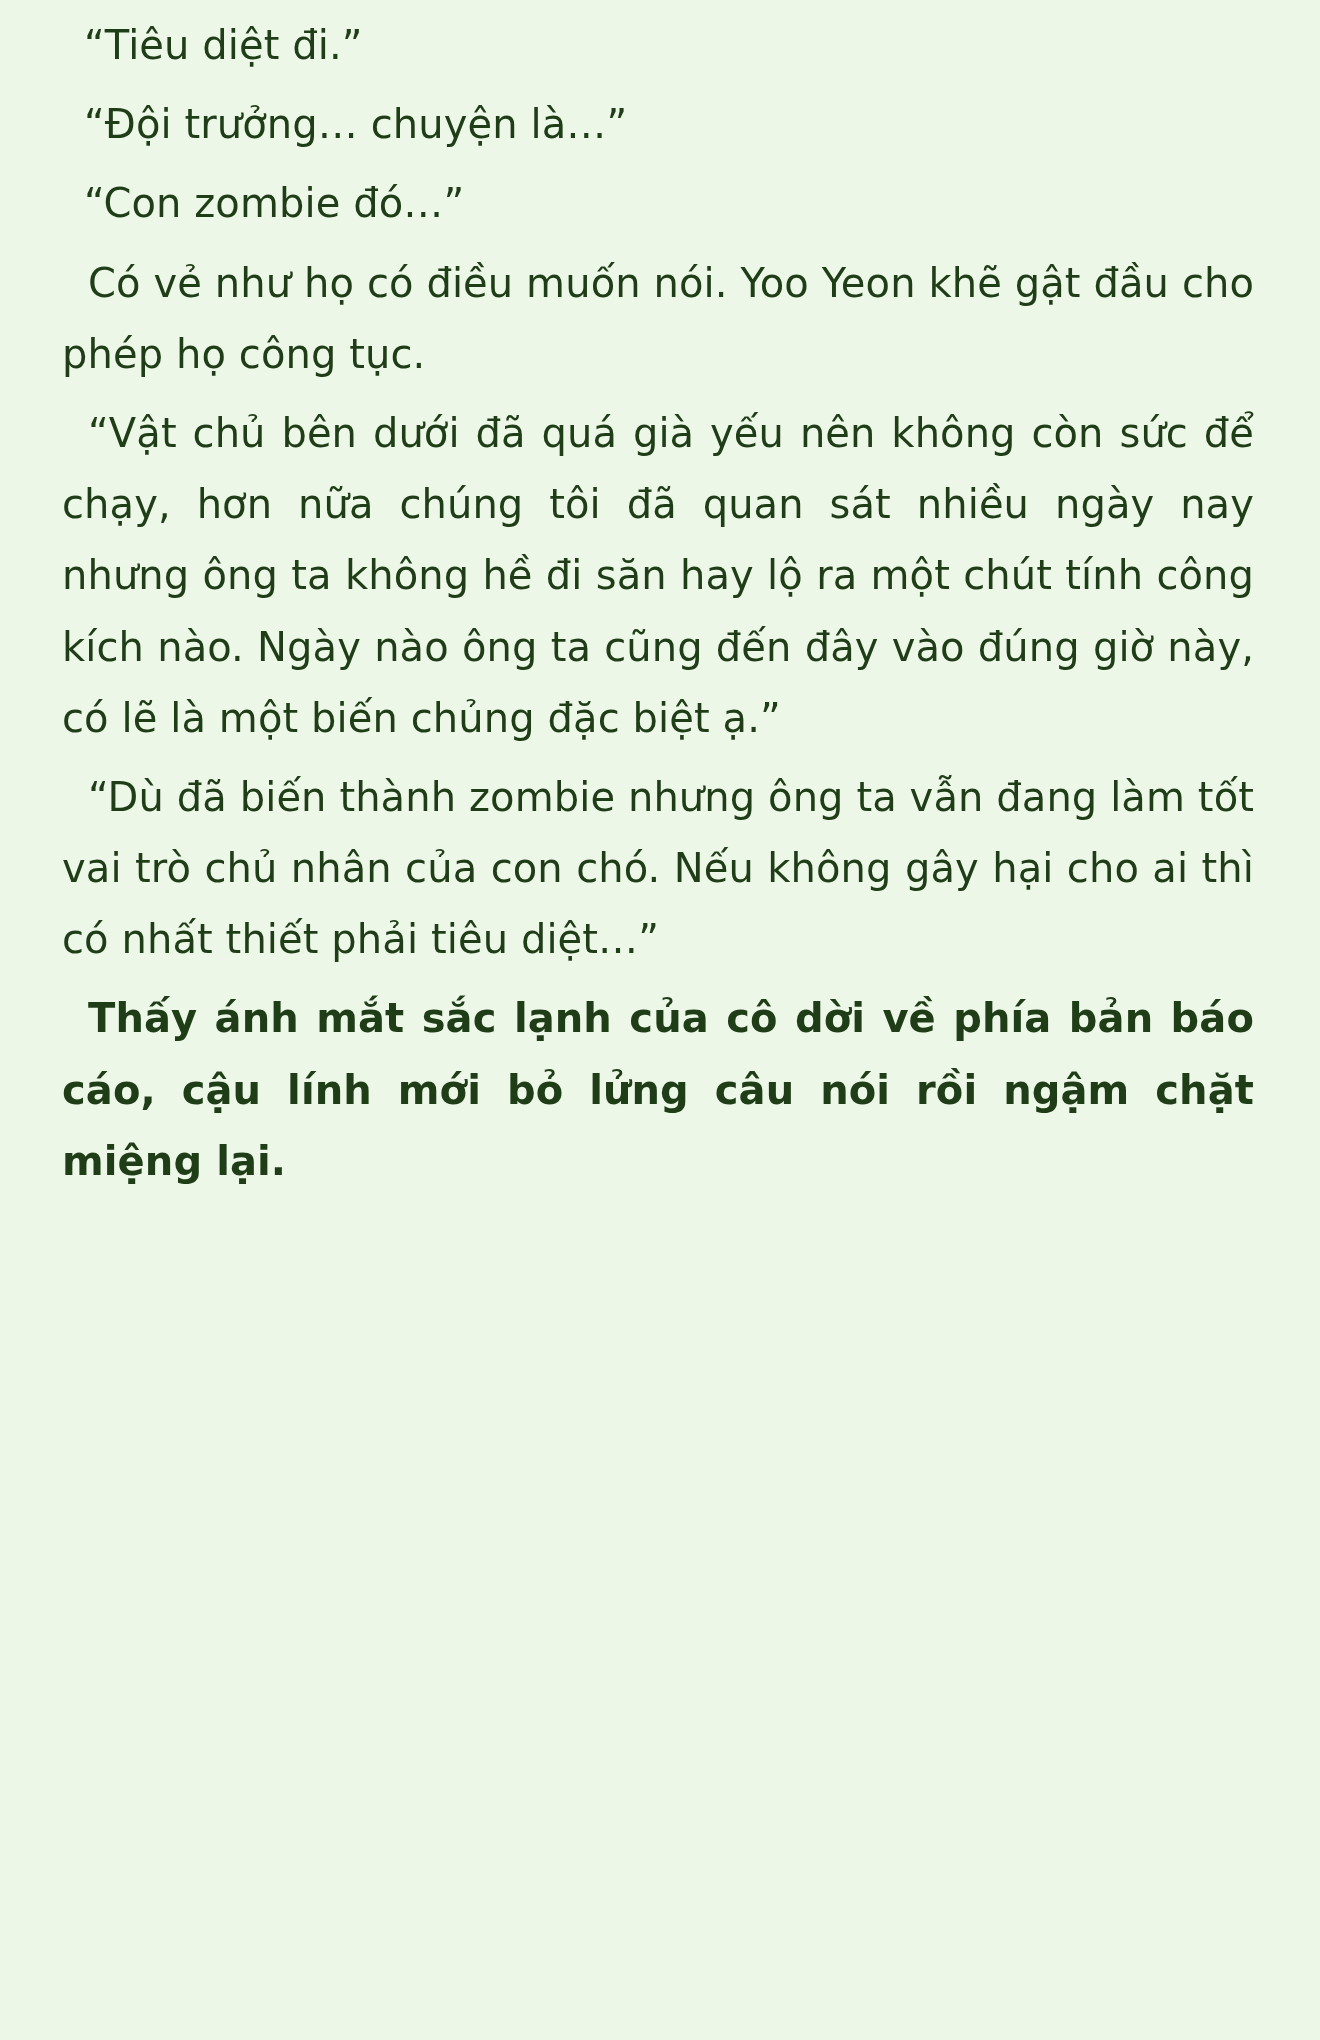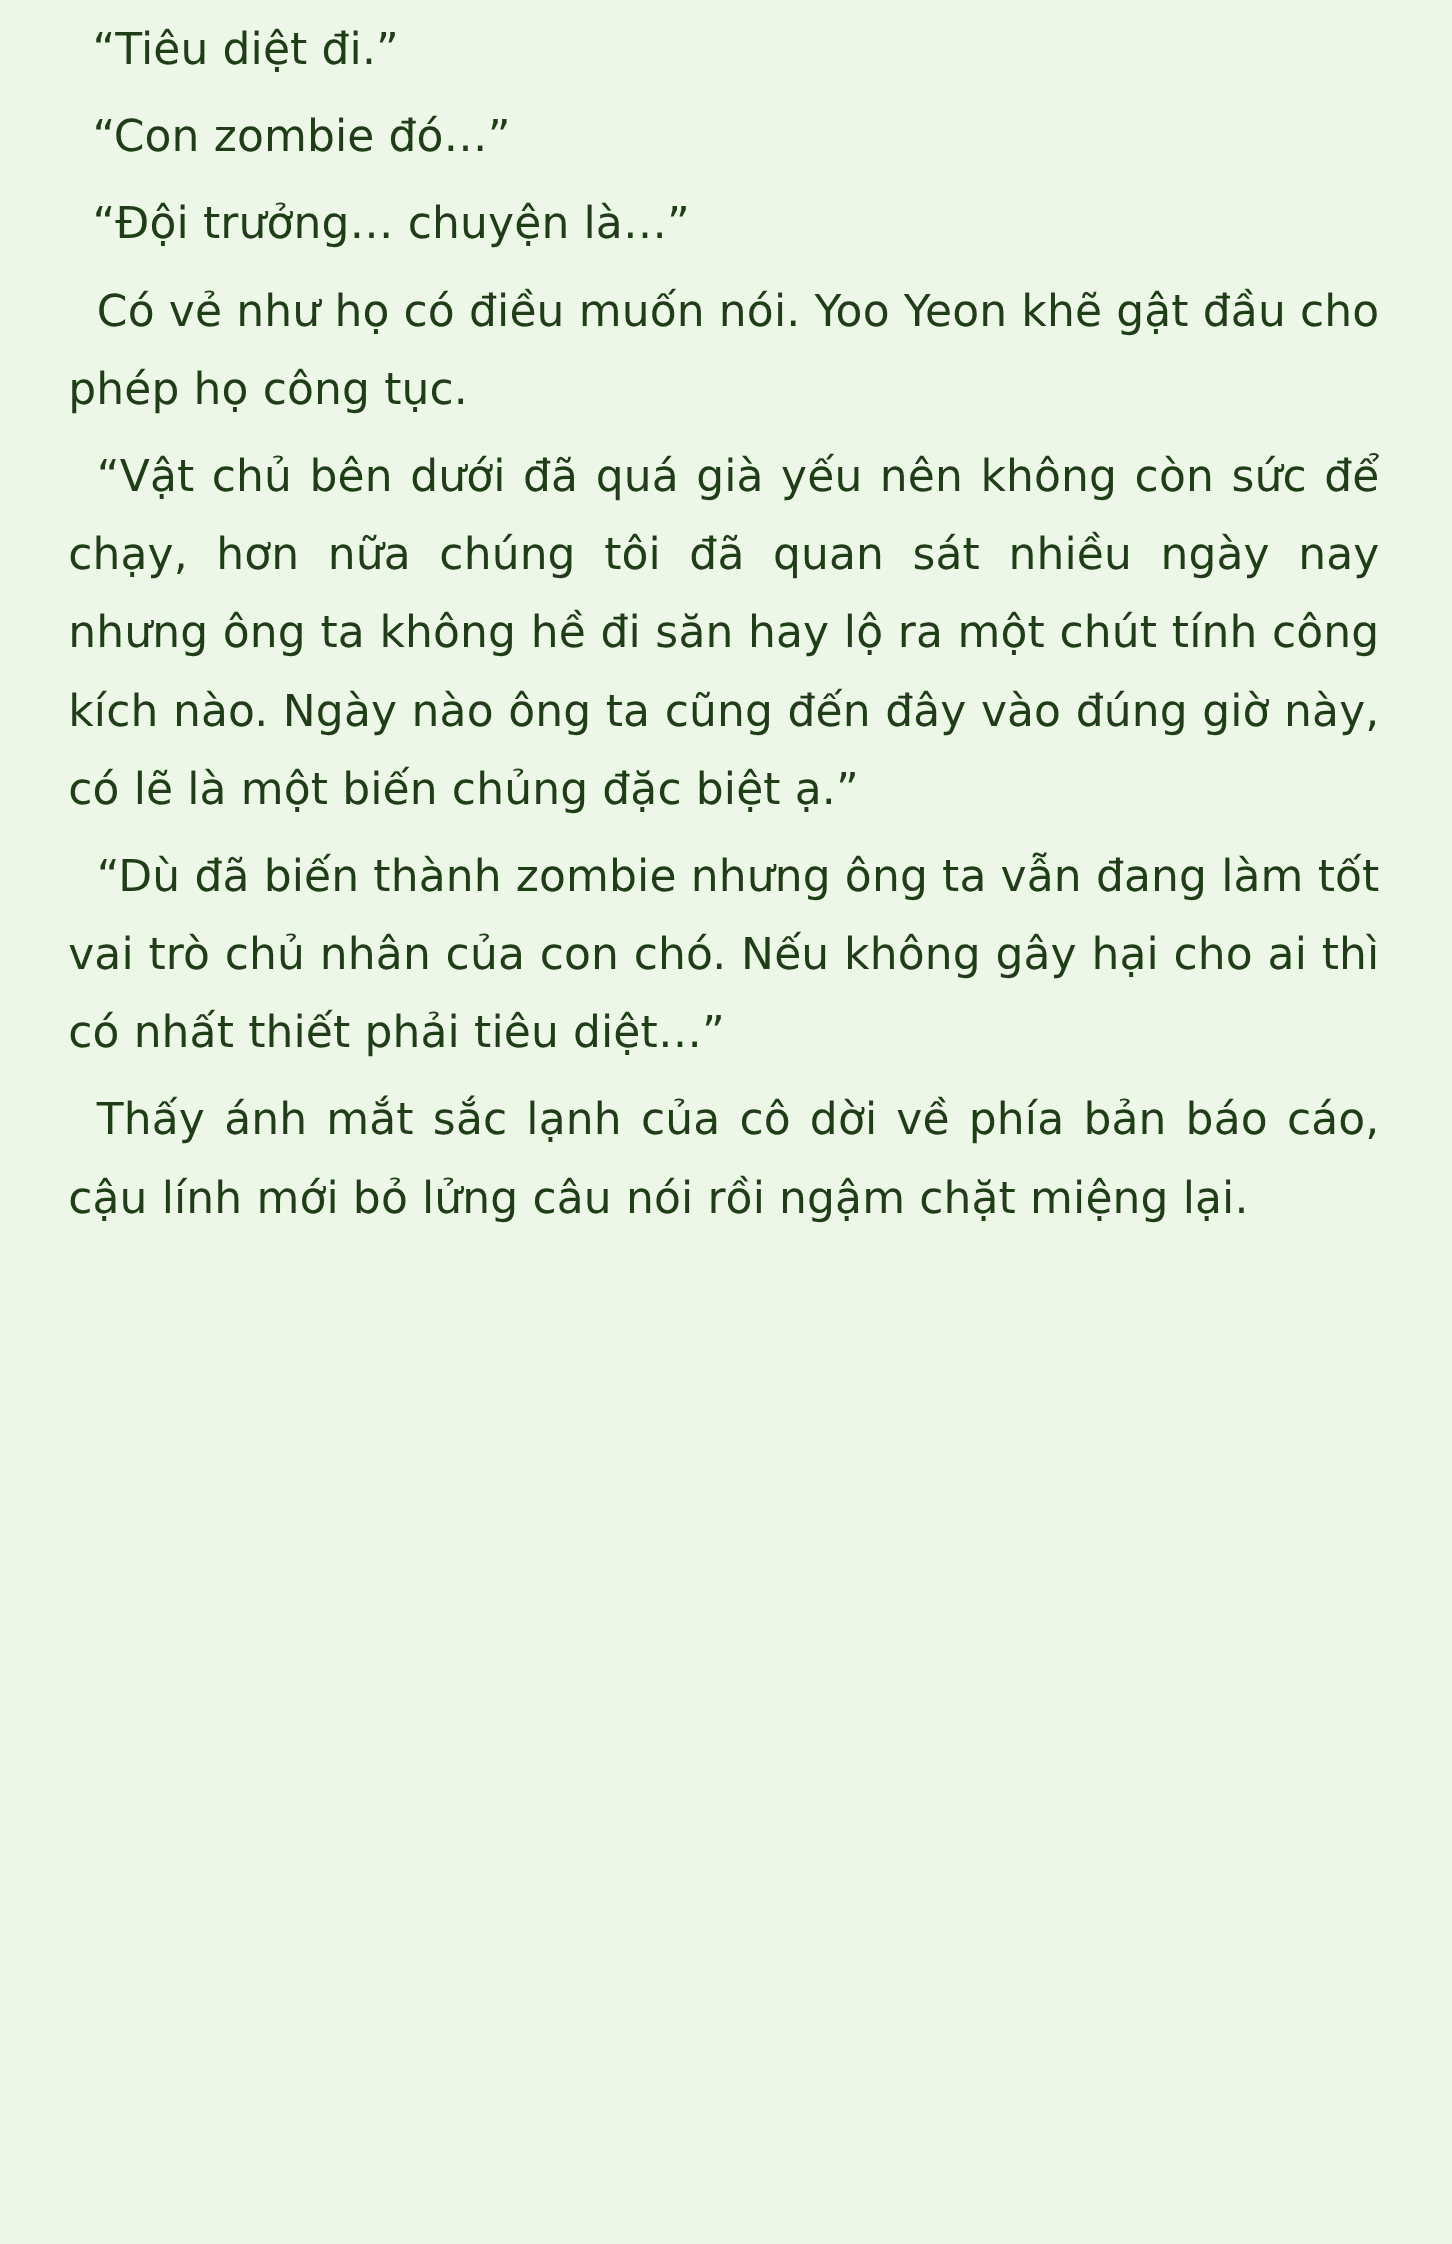--- a/index.html
+++ b/index.html
@@ -27,33 +27,34 @@
     letter-spacing: 0.1px;
   }
   .para {
     margin: 0 0 8px 0;
     text-align: justify;
     text-justify: inter-word;
     text-indent: 26px;
   }
   .para:last-child {
     margin-bottom: 0;
+    font-weight: bold;
   }
   
   .para.short {
     text-align: left;
     text-indent: 22px;
   }
 </style>
 </head>
 <body>
 
 <div class="page">
   <div class="reader-body">
     <p class="para short">“Tiêu diệt đi.”</p>
+    <p class="para short">“Đội trưởng… chuyện là…”</p>
     <p class="para short">“Con zombie đó…”</p>
-    <p class="para short">“Đội trưởng… chuyện là…”</p>
     <p class="para">Có vẻ như họ có điều muốn nói. Yoo Yeon khẽ gật đầu cho phép họ công tục.</p>
     <p class="para">“Vật chủ bên dưới đã quá già yếu nên không còn sức để chạy, hơn nữa chúng tôi đã quan sát nhiều ngày nay nhưng ông ta không hề đi săn hay lộ ra một chút tính công kích nào. Ngày nào ông ta cũng đến đây vào đúng giờ này, có lẽ là một biến chủng đặc biệt ạ.”</p>
     <p class="para">“Dù đã biến thành zombie nhưng ông ta vẫn đang làm tốt vai trò chủ nhân của con chó. Nếu không gây hại cho ai thì có nhất thiết phải tiêu diệt…”</p>
     <p class="para">Thấy ánh mắt sắc lạnh của cô dời về phía bản báo cáo, cậu lính mới bỏ lửng câu nói rồi ngậm chặt miệng lại.</p>
   </div>
 </div>
 
 </body></html>

